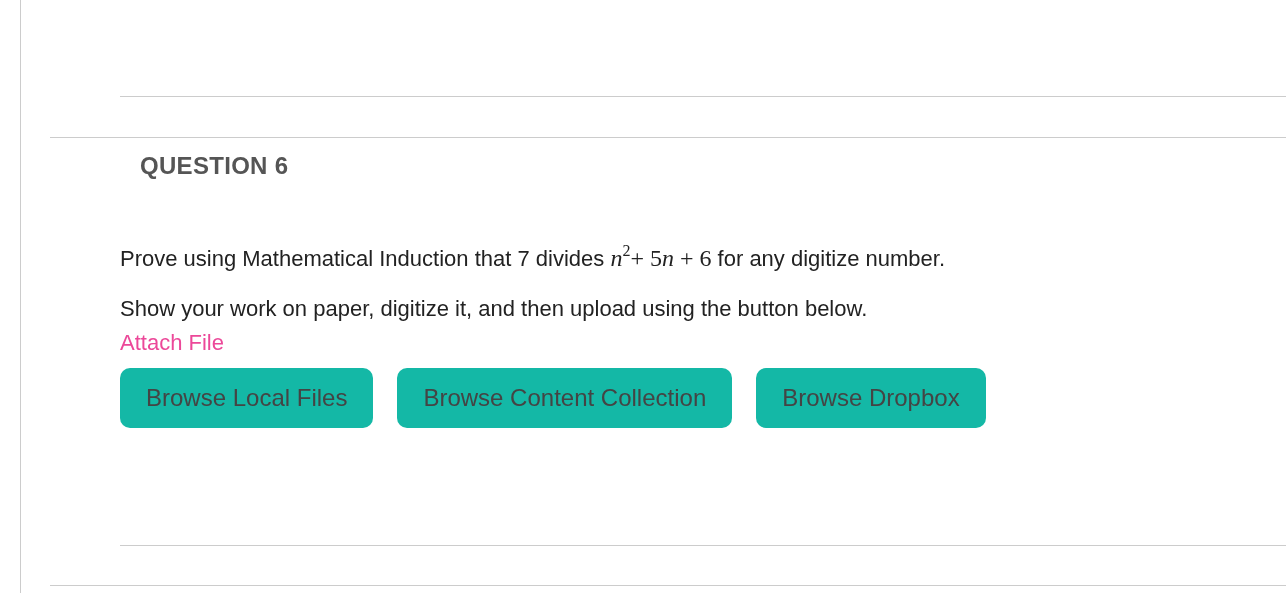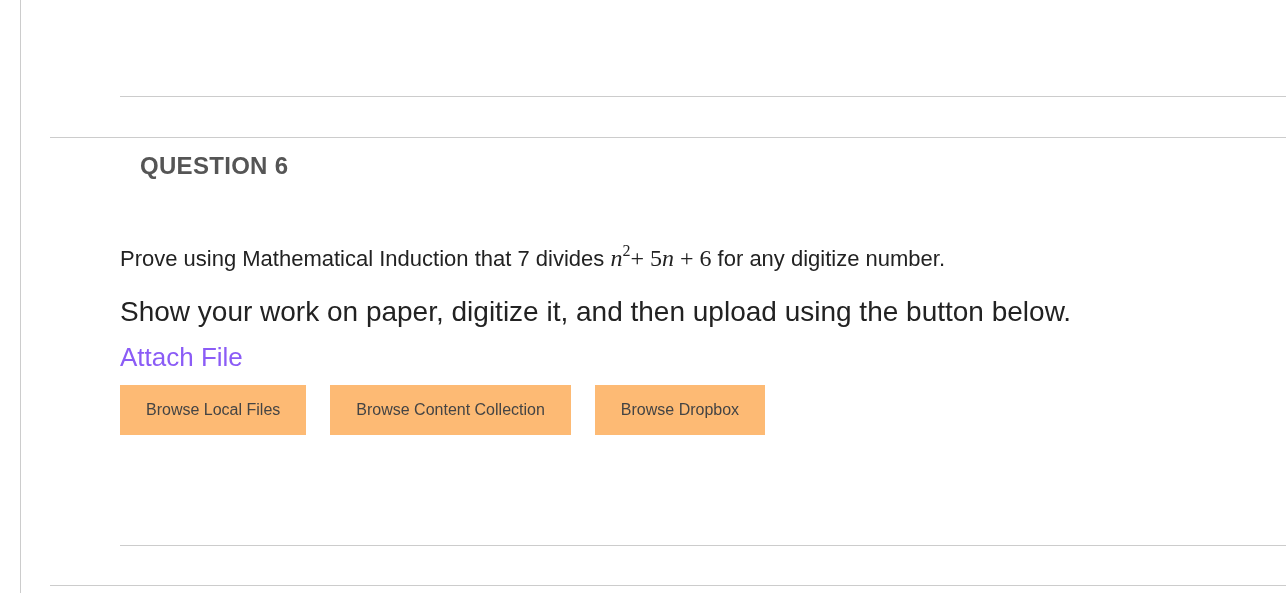--- a/index.html
+++ b/index.html
@@ -73,42 +73,42 @@
       font-size: 24px;
     }
     .sup {
       font-family: "Times New Roman", Times, serif;
       font-size: 16px;
       vertical-align: super;
       position: relative;
       top: -2px;
     }
     .instruction-line {
-      font-size: 28px;
+      font-size: 22px;
       color: #222;
-      margin-bottom: 14px;
+      margin-bottom: 8px;
     }
     .attach-label {
-      font-size: 26px;
-      color: #8b5cf6;
+      font-size: 22px;
+      color: #ec4899;
       margin-bottom: 12px;
     }
     .button-row {
       display: flex;
       gap: 24px;
     }
     .browse-btn {
-      background: #fdba74;
+      background: #14b8a6;
       border: none;
       padding: 16px 26px;
-      font-size: 16px;
+      font-size: 24px;
       color: #444;
       font-family: inherit;
       cursor: pointer;
-      border-radius: 0;
+      border-radius: 10px;
     }
     .bottom-hr-1 {
       position: absolute;
       left: 120px;
       top: 545px;
       right: 0;
       height: 1px;
       background: #ccc;
     }
     .bottom-hr-2 {

